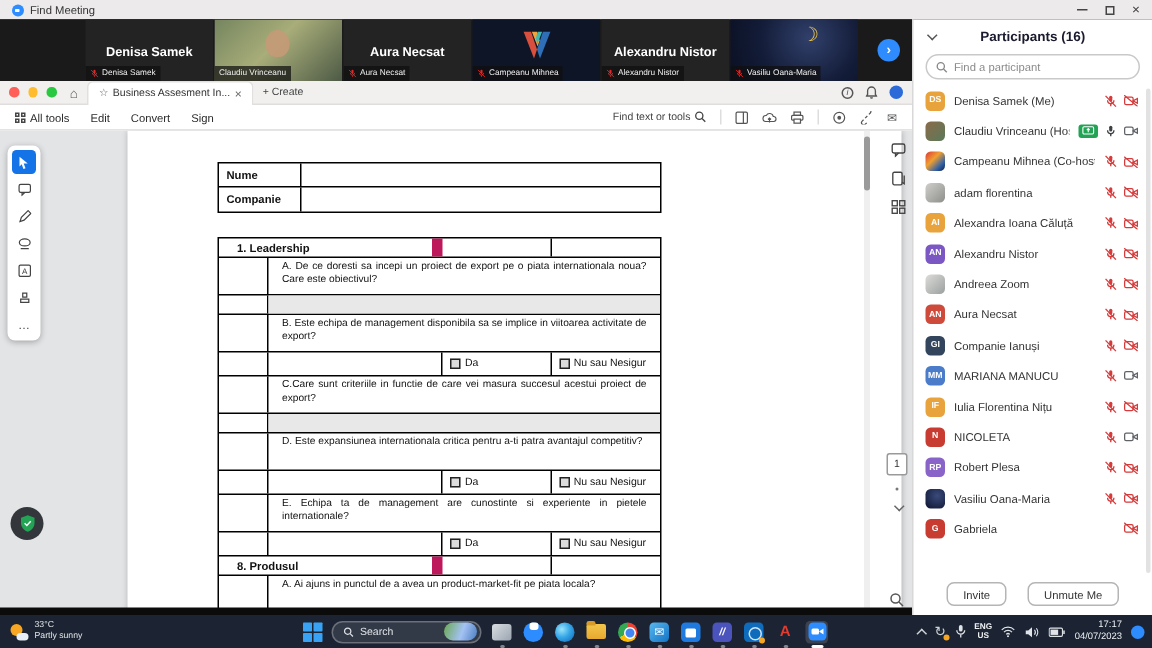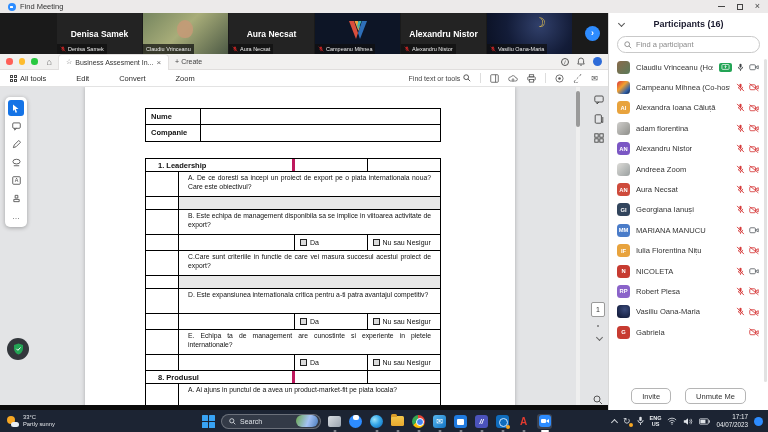--- a/index.html
+++ b/index.html
@@ -39,31 +39,31 @@
   .tl{width:6.5px;height:6.5px;border-radius:50%}
   .tl.r{background:#ff5f57}.tl.y{background:#febc2e}.tl.g{background:#28c840}
   .ahome{font-size:9px;color:#555;margin-left:3px}
   .atab{height:16px;background:#fff;border-radius:4px 4px 0 0;display:flex;align-items:center;gap:3px;padding:0 7px;font-size:7px;color:#333;border:1px solid #e2e0df;border-bottom:none}
   .atab .star{font-size:7px;color:#666}
   .atab .x{font-size:8px;color:#666}
   .acreate{font-size:7px;color:#444;display:flex;align-items:center;gap:2px}
   .atabs-right{margin-left:auto;display:flex;align-items:center;gap:8px}
   .icircle{width:8px;height:8px;border:1px solid #555;border-radius:50%;color:#555;font-size:6px;display:flex;align-items:center;justify-content:center;font-style:italic}
   .avatar-blue{width:9px;height:9px;border-radius:50%;background:#2d6bd8}
-  .amenu{height:17px;background:#fff;display:flex;align-items:center;padding:0 10px;gap:30px;font-size:7.5px;color:#2b2b2b;border-bottom:1px solid #e3e3e3}
+  .amenu{height:17px;background:#fff;display:flex;align-items:center;padding:0 10px;gap:14px;font-size:7.5px;color:#2b2b2b;border-bottom:1px solid #e3e3e3}
   .gridic{display:grid;grid-template-columns:3px 3px;grid-gap:1px;margin-right:3px}
   .gridic i{width:3px;height:3px;border:0.8px solid #444}
   .mitem{display:flex;align-items:center}
   .amenu-right{margin-left:auto;display:flex;align-items:center;gap:9px;color:#555}
   .findlbl{font-size:7px;color:#444;display:flex;align-items:center;gap:3px}
   .vdiv{width:1px;height:10px;background:#ddd}
 
   
   .docarea{flex:1;position:relative;background:#e3e4e6;overflow:hidden}
-  .page{position:absolute;left:85px;top:0;width:430px;height:100%;background:#fff;box-shadow:0 0 4px rgba(0,0,0,.25);overflow:hidden}
+  .page{position:absolute;left:85px;top:0;width:516px;height:100%;background:#fff;box-shadow:0 0 4px rgba(0,0,0,.25);overflow:hidden}
 
   
   .palette{position:absolute;left:5px;top:10px;width:22px;background:#fff;border-radius:5px;box-shadow:0 1px 4px rgba(0,0,0,.3);display:flex;flex-direction:column;align-items:center;padding:3px 0;gap:2px;z-index:5}
   .pal{width:16px;height:16px;border-radius:3px;display:flex;align-items:center;justify-content:center;color:#444;font-size:8px}
   .pal.active{background:#1473e6;color:#fff}
 
   
   .rrail{position:absolute;right:4px;top:8px;display:flex;flex-direction:column;gap:9px;align-items:center;color:#444}
   .sb-track{position:absolute;right:28px;top:0;bottom:0;width:4px;background:#efefef}
   .sb-thumb{position:absolute;right:28px;top:4px;width:4px;height:36px;background:#9a9a9a;border-radius:2px}
@@ -77,21 +77,21 @@
   .frow{display:flex;height:16px;border-bottom:1px solid #000}
   .frow:last-child{border-bottom:none}
   .flab{width:55px;border-right:1px solid #000;font-weight:bold;font-size:7.5px;padding:3px 0 0 5px;color:#111}
   .fval{flex:1}
   #qtable{position:absolute;left:60px;top:71px;width:296px;border:1.5px solid #000;background:#fff;color:#111}
   .drow{display:flex;border-bottom:1px solid #000}
   #qtable .drow:last-child{border-bottom:none}
   .c{position:relative}
   .c0{width:33px;border-right:1px solid #000}
   .cq{flex:1;padding:2px 9px;font-size:6.8px;line-height:1.32;text-align:justify}
-  .cs{width:150px;border-right:3px solid #be185d;font-size:7.5px;padding:2px 0 0 12px}
+  .cs{width:150px;border-right:7px solid #be185d;font-size:7.5px;padding:2px 0 0 12px}
   .c1{width:117px;border-right:1px solid #000}
   .c2{width:73px;border-right:1px solid #000}
   .c3{width:73px}
   .dsec{height:13px}
   .dq{min-height:25px}
   .dsp{height:13px}
   .dan{height:16px}
   .gray{background:#e8e8e8}
   .ck{display:flex;align-items:center;gap:3px;padding-left:5px;font-size:7px}
   .cb{width:7px;height:7px;border:1.2px solid #222;background:#dcdcdc;display:inline-block;flex:none}
@@ -299,21 +299,21 @@
           <span class="gridic">
               <i></i>
               <i></i>
               <i></i>
               <i></i>
             </span>
           <span>All tools</span>
         </span>
         <span class="mitem">Edit</span>
         <span class="mitem">Convert</span>
-        <span class="mitem">Zoom</span>
+        <span class="mitem">Sign</span>
         <span class="amenu-right">
           <span class="findlbl">
             <span>Find text or tools</span>
             <svg width="8" height="8" viewBox="0 0 10 10">
                 <circle cx="4" cy="4" r="3" fill="none" stroke="#444" stroke-width="1.1"></circle>
                 <line x1="6.3" y1="6.3" x2="9" y2="9" stroke="#444" stroke-width="1.1"></line>
               </svg>
           </span>
           <span class="vdiv"></span>
           <svg width="9" height="9" viewBox="0 0 10 10">
@@ -498,20 +498,41 @@
       <span class="ptitle">Participants (16)</span>
     </div>
     <div class="psearch">
       <svg width="8" height="8" viewBox="0 0 10 10">
           <circle cx="4" cy="4" r="3" fill="none" stroke="#888" stroke-width="1.1"></circle>
           <line x1="6.3" y1="6.3" x2="9" y2="9" stroke="#888" stroke-width="1.1"></line>
         </svg>
       <input placeholder="Find a participant" style="">
     </div>
     <div id="plist">
+      <div class="prow">
+          <div class="pav" style="background:#E8A33D">DS</div>
+          <div class="pname">Denisa Samek (Me)</div>
+          <div class="pics">
+            <svg viewBox="0 0 12 12" style="width:9px;height:9px;flex:none">
+              <g fill="none" stroke="#d63a3a" stroke-width="1.2">
+                <rect x="4.6" y="1" width="2.8" height="5.2" rx="1.4" fill="#d63a3a" stroke="none"></rect>
+                <path d="M3.2 5.2a2.8 3 0 0 0 5.6 0"></path>
+                <line x1="6" y1="8.4" x2="6" y2="10.4"></line>
+                <line x1="1.4" y1="1.2" x2="10.6" y2="10.8"></line>
+              </g>
+            </svg>
+            <svg viewBox="0 0 14 12" style="width:10px;height:8.5px;flex:none">
+              <g fill="none" stroke="#d63a3a" stroke-width="1.2">
+                <rect x="1" y="2.5" width="8" height="7" rx="1.5"></rect>
+                <path d="M9 6l4-2.2v4.4z"></path>
+                <line x1="0.6" y1="0.8" x2="13.2" y2="11.2"></line>
+              </g>
+            </svg>
+          </div>
+        </div>
         <div class="prow">
           <div class="pav ph-claudiu"></div>
           <div class="pname">Claudiu Vrinceanu (Host)</div>
           <div class="pics">
             <span class="shareb">
               <svg viewBox="0 0 10 8" style="width:9px;height:6.5px">
                 <rect x="0.6" y="0.6" width="8.8" height="6" rx="1" fill="none" stroke="#fff" stroke-width="0.9"></rect>
                 <path d="M5 5.2V2.2M3.8 3.3L5 2.1l1.2 1.2" stroke="#fff" stroke-width="0.9" fill="none"></path>
               </svg>
             </span>
@@ -545,20 +566,41 @@
             <svg viewBox="0 0 14 12" style="width:10px;height:8.5px;flex:none">
               <g fill="none" stroke="#d63a3a" stroke-width="1.2">
                 <rect x="1" y="2.5" width="8" height="7" rx="1.5"></rect>
                 <path d="M9 6l4-2.2v4.4z"></path>
                 <line x1="0.6" y1="0.8" x2="13.2" y2="11.2"></line>
               </g>
             </svg>
           </div>
         </div>
         <div class="prow">
+          <div class="pav ph-adam"></div>
+          <div class="pname">adam florentina</div>
+          <div class="pics">
+            <svg viewBox="0 0 12 12" style="width:9px;height:9px;flex:none">
+              <g fill="none" stroke="#d63a3a" stroke-width="1.2">
+                <rect x="4.6" y="1" width="2.8" height="5.2" rx="1.4" fill="#d63a3a" stroke="none"></rect>
+                <path d="M3.2 5.2a2.8 3 0 0 0 5.6 0"></path>
+                <line x1="6" y1="8.4" x2="6" y2="10.4"></line>
+                <line x1="1.4" y1="1.2" x2="10.6" y2="10.8"></line>
+              </g>
+            </svg>
+            <svg viewBox="0 0 14 12" style="width:10px;height:8.5px;flex:none">
+              <g fill="none" stroke="#d63a3a" stroke-width="1.2">
+                <rect x="1" y="2.5" width="8" height="7" rx="1.5"></rect>
+                <path d="M9 6l4-2.2v4.4z"></path>
+                <line x1="0.6" y1="0.8" x2="13.2" y2="11.2"></line>
+              </g>
+            </svg>
+          </div>
+        </div>
+        <div class="prow">
           <div class="pav" style="background:#E8A33D">AI</div>
           <div class="pname">Alexandra Ioana Căluță</div>
           <div class="pics">
             <svg viewBox="0 0 12 12" style="width:9px;height:9px;flex:none">
               <g fill="none" stroke="#d63a3a" stroke-width="1.2">
                 <rect x="4.6" y="1" width="2.8" height="5.2" rx="1.4" fill="#d63a3a" stroke="none"></rect>
                 <path d="M3.2 5.2a2.8 3 0 0 0 5.6 0"></path>
                 <line x1="6" y1="8.4" x2="6" y2="10.4"></line>
                 <line x1="1.4" y1="1.2" x2="10.6" y2="10.8"></line>
               </g>
@@ -566,41 +608,20 @@
             <svg viewBox="0 0 14 12" style="width:10px;height:8.5px;flex:none">
               <g fill="none" stroke="#d63a3a" stroke-width="1.2">
                 <rect x="1" y="2.5" width="8" height="7" rx="1.5"></rect>
                 <path d="M9 6l4-2.2v4.4z"></path>
                 <line x1="0.6" y1="0.8" x2="13.2" y2="11.2"></line>
               </g>
             </svg>
           </div>
         </div>
         <div class="prow">
-          <div class="pav ph-adam"></div>
-          <div class="pname">adam florentina</div>
-          <div class="pics">
-            <svg viewBox="0 0 12 12" style="width:9px;height:9px;flex:none">
-              <g fill="none" stroke="#d63a3a" stroke-width="1.2">
-                <rect x="4.6" y="1" width="2.8" height="5.2" rx="1.4" fill="#d63a3a" stroke="none"></rect>
-                <path d="M3.2 5.2a2.8 3 0 0 0 5.6 0"></path>
-                <line x1="6" y1="8.4" x2="6" y2="10.4"></line>
-                <line x1="1.4" y1="1.2" x2="10.6" y2="10.8"></line>
-              </g>
-            </svg>
-            <svg viewBox="0 0 14 12" style="width:10px;height:8.5px;flex:none">
-              <g fill="none" stroke="#d63a3a" stroke-width="1.2">
-                <rect x="1" y="2.5" width="8" height="7" rx="1.5"></rect>
-                <path d="M9 6l4-2.2v4.4z"></path>
-                <line x1="0.6" y1="0.8" x2="13.2" y2="11.2"></line>
-              </g>
-            </svg>
-          </div>
-        </div>
-        <div class="prow">
           <div class="pav" style="background:#7B57C4">AN</div>
           <div class="pname">Alexandru Nistor</div>
           <div class="pics">
             <svg viewBox="0 0 12 12" style="width:9px;height:9px;flex:none">
               <g fill="none" stroke="#d63a3a" stroke-width="1.2">
                 <rect x="4.6" y="1" width="2.8" height="5.2" rx="1.4" fill="#d63a3a" stroke="none"></rect>
                 <path d="M3.2 5.2a2.8 3 0 0 0 5.6 0"></path>
                 <line x1="6" y1="8.4" x2="6" y2="10.4"></line>
                 <line x1="1.4" y1="1.2" x2="10.6" y2="10.8"></line>
               </g>
@@ -651,21 +672,21 @@
               <g fill="none" stroke="#d63a3a" stroke-width="1.2">
                 <rect x="1" y="2.5" width="8" height="7" rx="1.5"></rect>
                 <path d="M9 6l4-2.2v4.4z"></path>
                 <line x1="0.6" y1="0.8" x2="13.2" y2="11.2"></line>
               </g>
             </svg>
           </div>
         </div>
         <div class="prow">
           <div class="pav" style="background:#32455D">GI</div>
-          <div class="pname">Georgiana Ianuși</div>
+          <div class="pname">Companie Ianuși</div>
           <div class="pics">
             <svg viewBox="0 0 12 12" style="width:9px;height:9px;flex:none">
               <g fill="none" stroke="#d63a3a" stroke-width="1.2">
                 <rect x="4.6" y="1" width="2.8" height="5.2" rx="1.4" fill="#d63a3a" stroke="none"></rect>
                 <path d="M3.2 5.2a2.8 3 0 0 0 5.6 0"></path>
                 <line x1="6" y1="8.4" x2="6" y2="10.4"></line>
                 <line x1="1.4" y1="1.2" x2="10.6" y2="10.8"></line>
               </g>
             </svg>
             <svg viewBox="0 0 14 12" style="width:10px;height:8.5px;flex:none">

